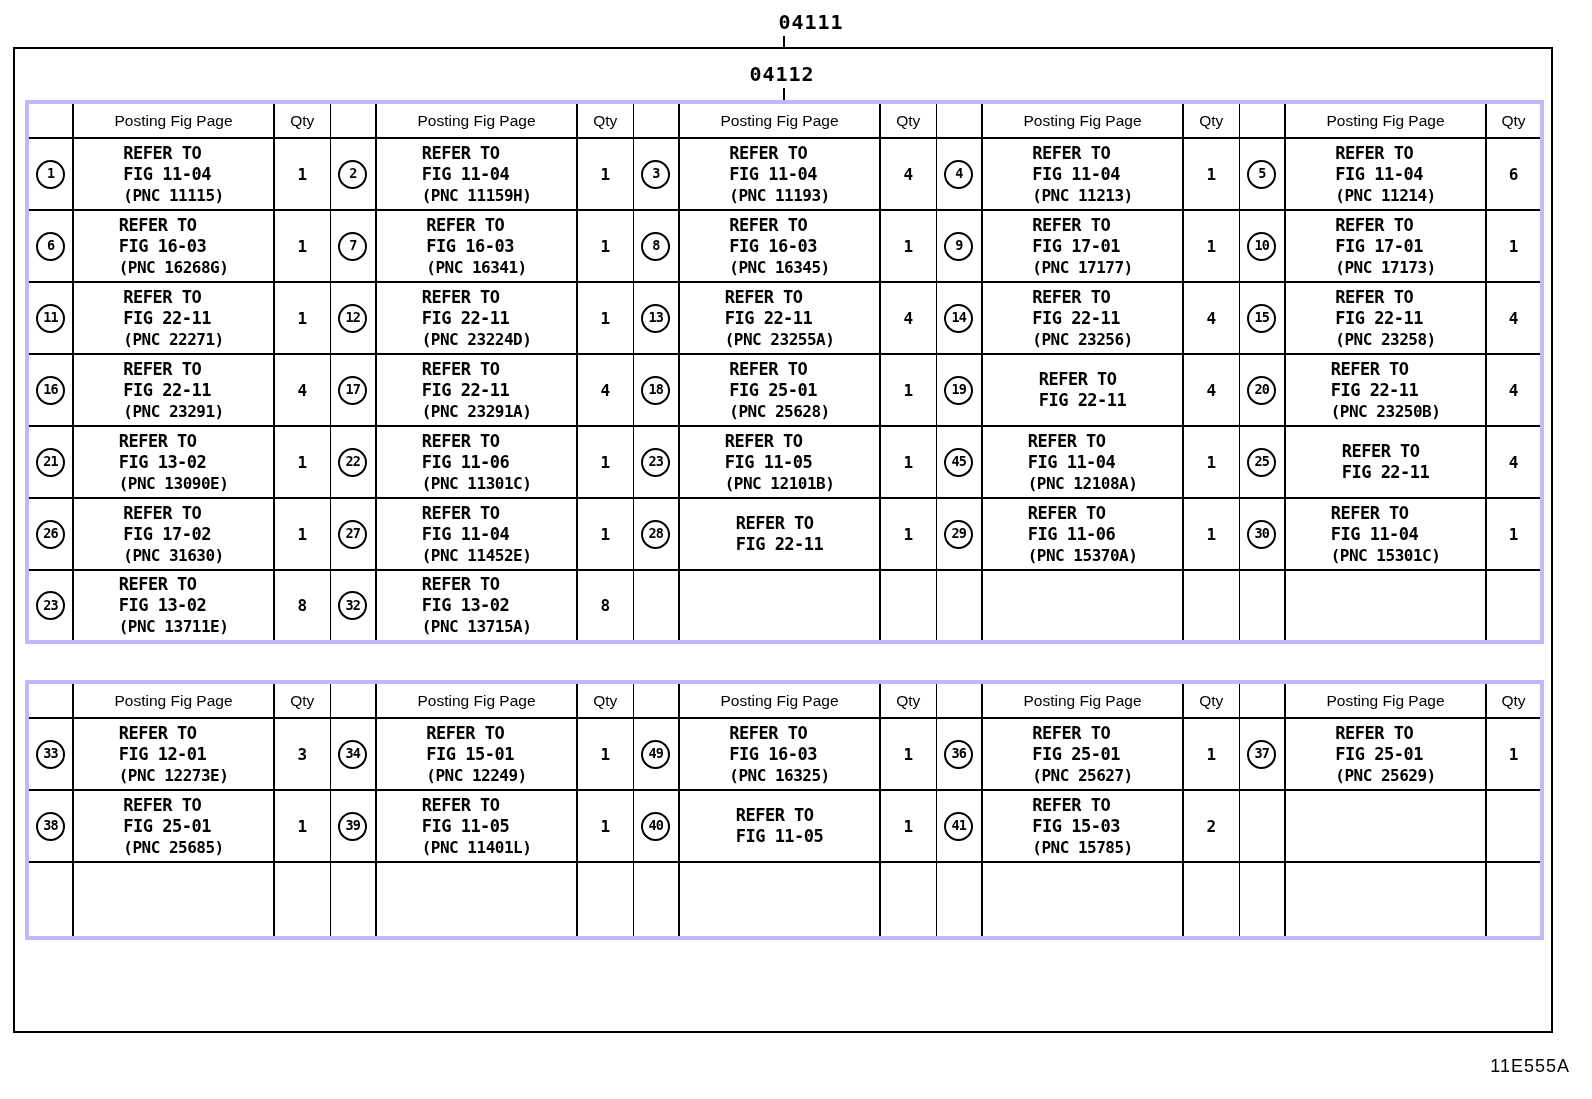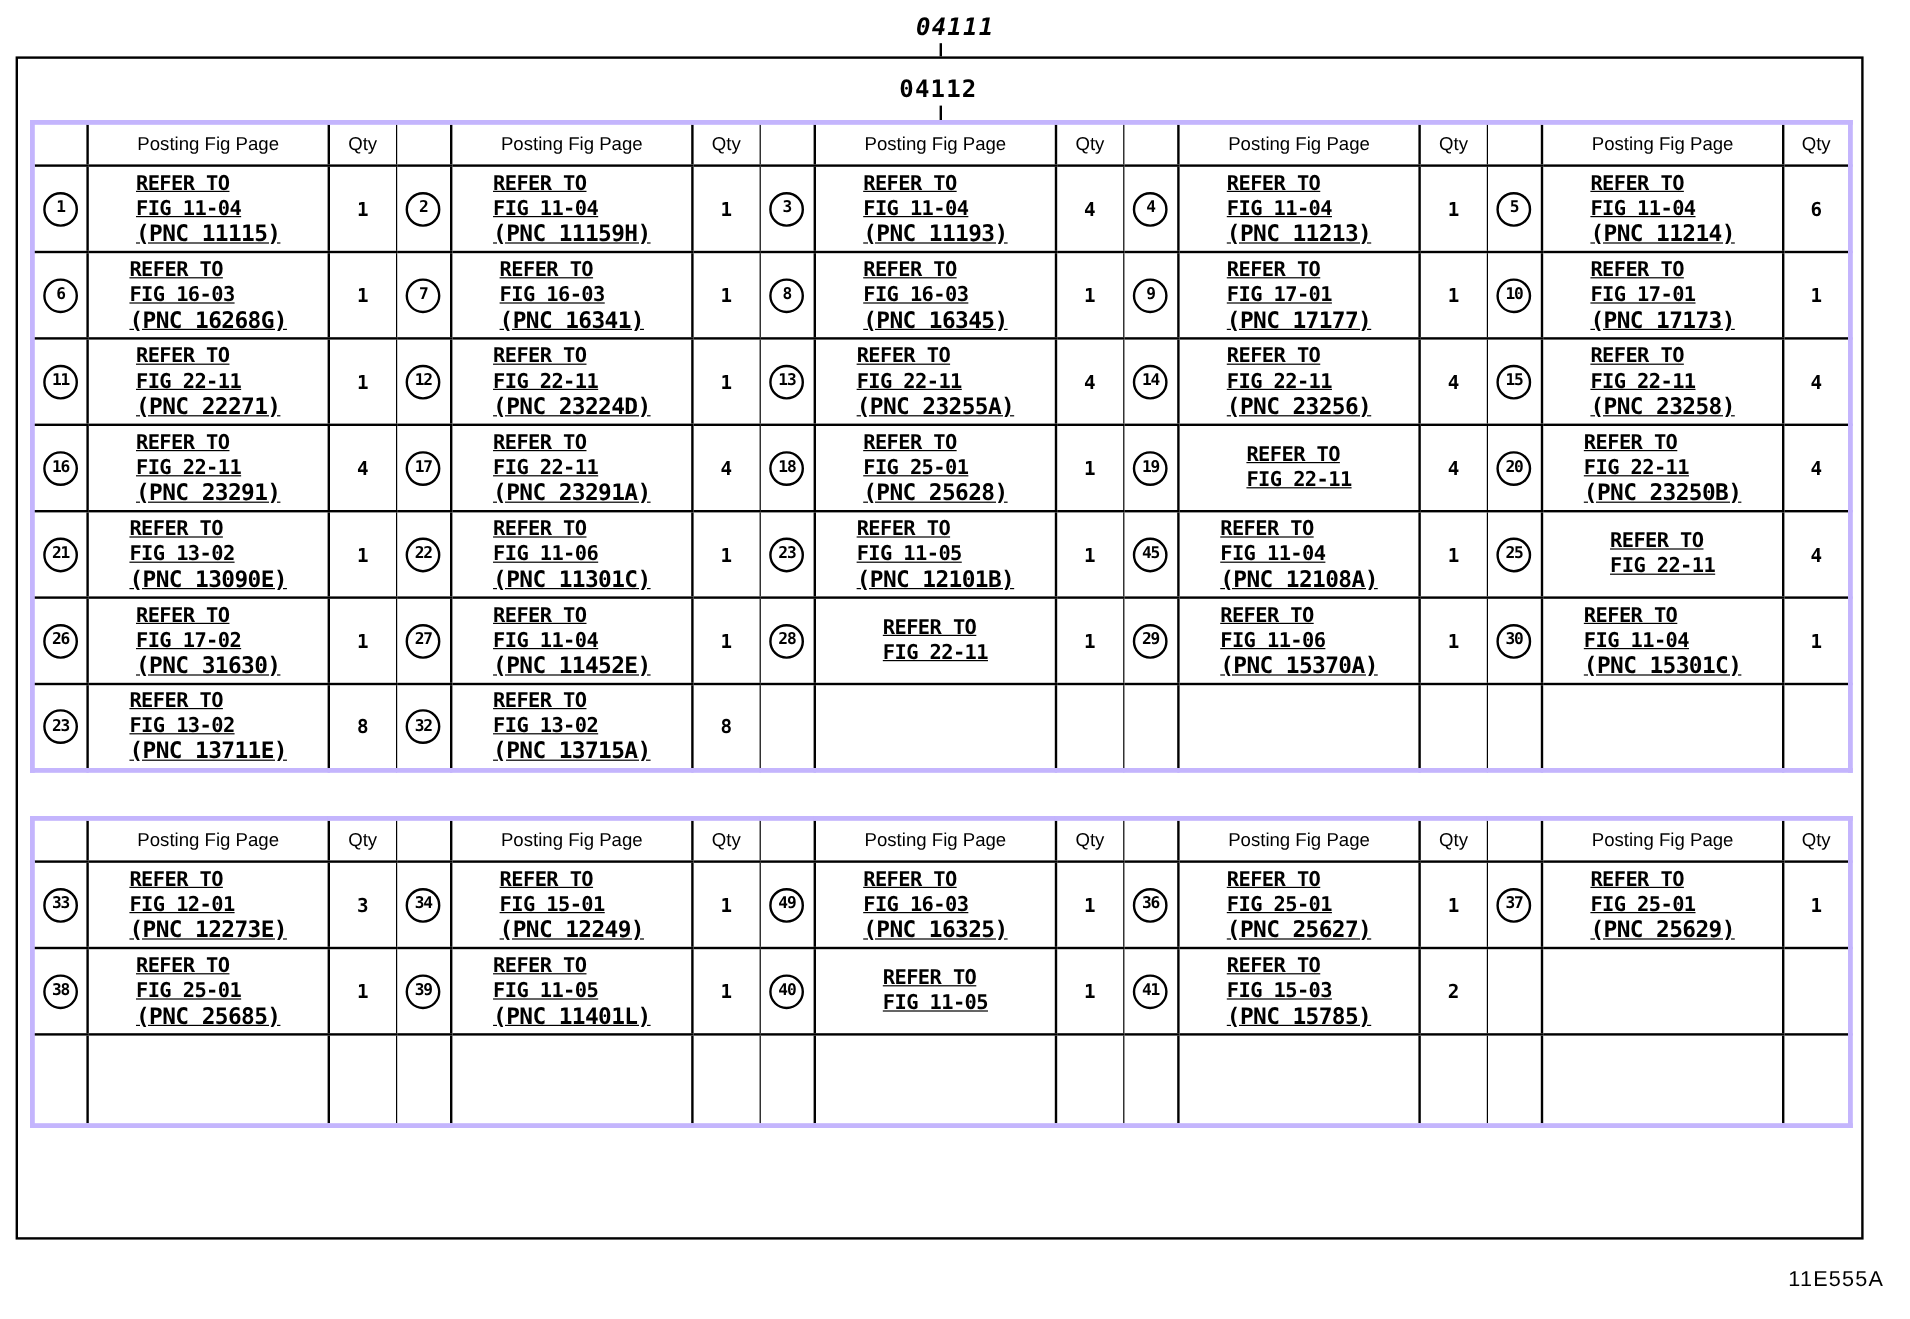--- a/index.html
+++ b/index.html
@@ -36,37 +36,37 @@
     font:15.5px/18px "Liberation Sans", sans-serif; font-weight:400;
     text-align:center; white-space:nowrap;
   }
   td.num-col { text-align:center; }
   .circle {
     display:inline-flex; align-items:center; justify-content:center;
     width:29px; height:29px; box-sizing:border-box;
     border:2px solid #000; border-radius:50%;
     font:700 13.5px/1 "DejaVu Sans Mono", monospace; letter-spacing:-1px;
   }
-  .ref-block { width:fit-content; margin:0 auto; text-align:left;text-decoration:underline; }
+  .ref-block { width:fit-content; margin:0 auto; text-align:left; }
   .ref-line {
     font:700 17px/21px "DejaVu Sans Mono", monospace;
     letter-spacing:-0.5px; white-space:pre;
   }
-  .ref-line.pnc { font-size:19px; }
+  .ref-line.pnc { font-size:16px; }
   td.qty-col { text-align:center; font:700 16px "DejaVu Sans Mono", monospace; }
   #footer-code {
     position:absolute; right:22px; top:1056px;
     font:18px "Liberation Sans", sans-serif; letter-spacing:1px;text-align:right;
   }
 </style>
 </head>
 <body>
 
 <div id="screen">
-  <div class="code-label" style="left:696px; top:10px;font-style:italic;">04111</div>
+  <div class="code-label" style="left:711px; top:10px;">04111</div>
   <div class="tick" style="left:783px; top:36px; height:11px;"></div>
 
   <div id="outer-box"></div>
 
   <div class="code-label" style="left:682px; top:62px;">04112</div>
   <div class="tick" style="left:783px; top:88px; height:12px;"></div>
 
   <table id="table-1" class="ref-table">
       <colgroup>
         <col style="width: 46px;">

